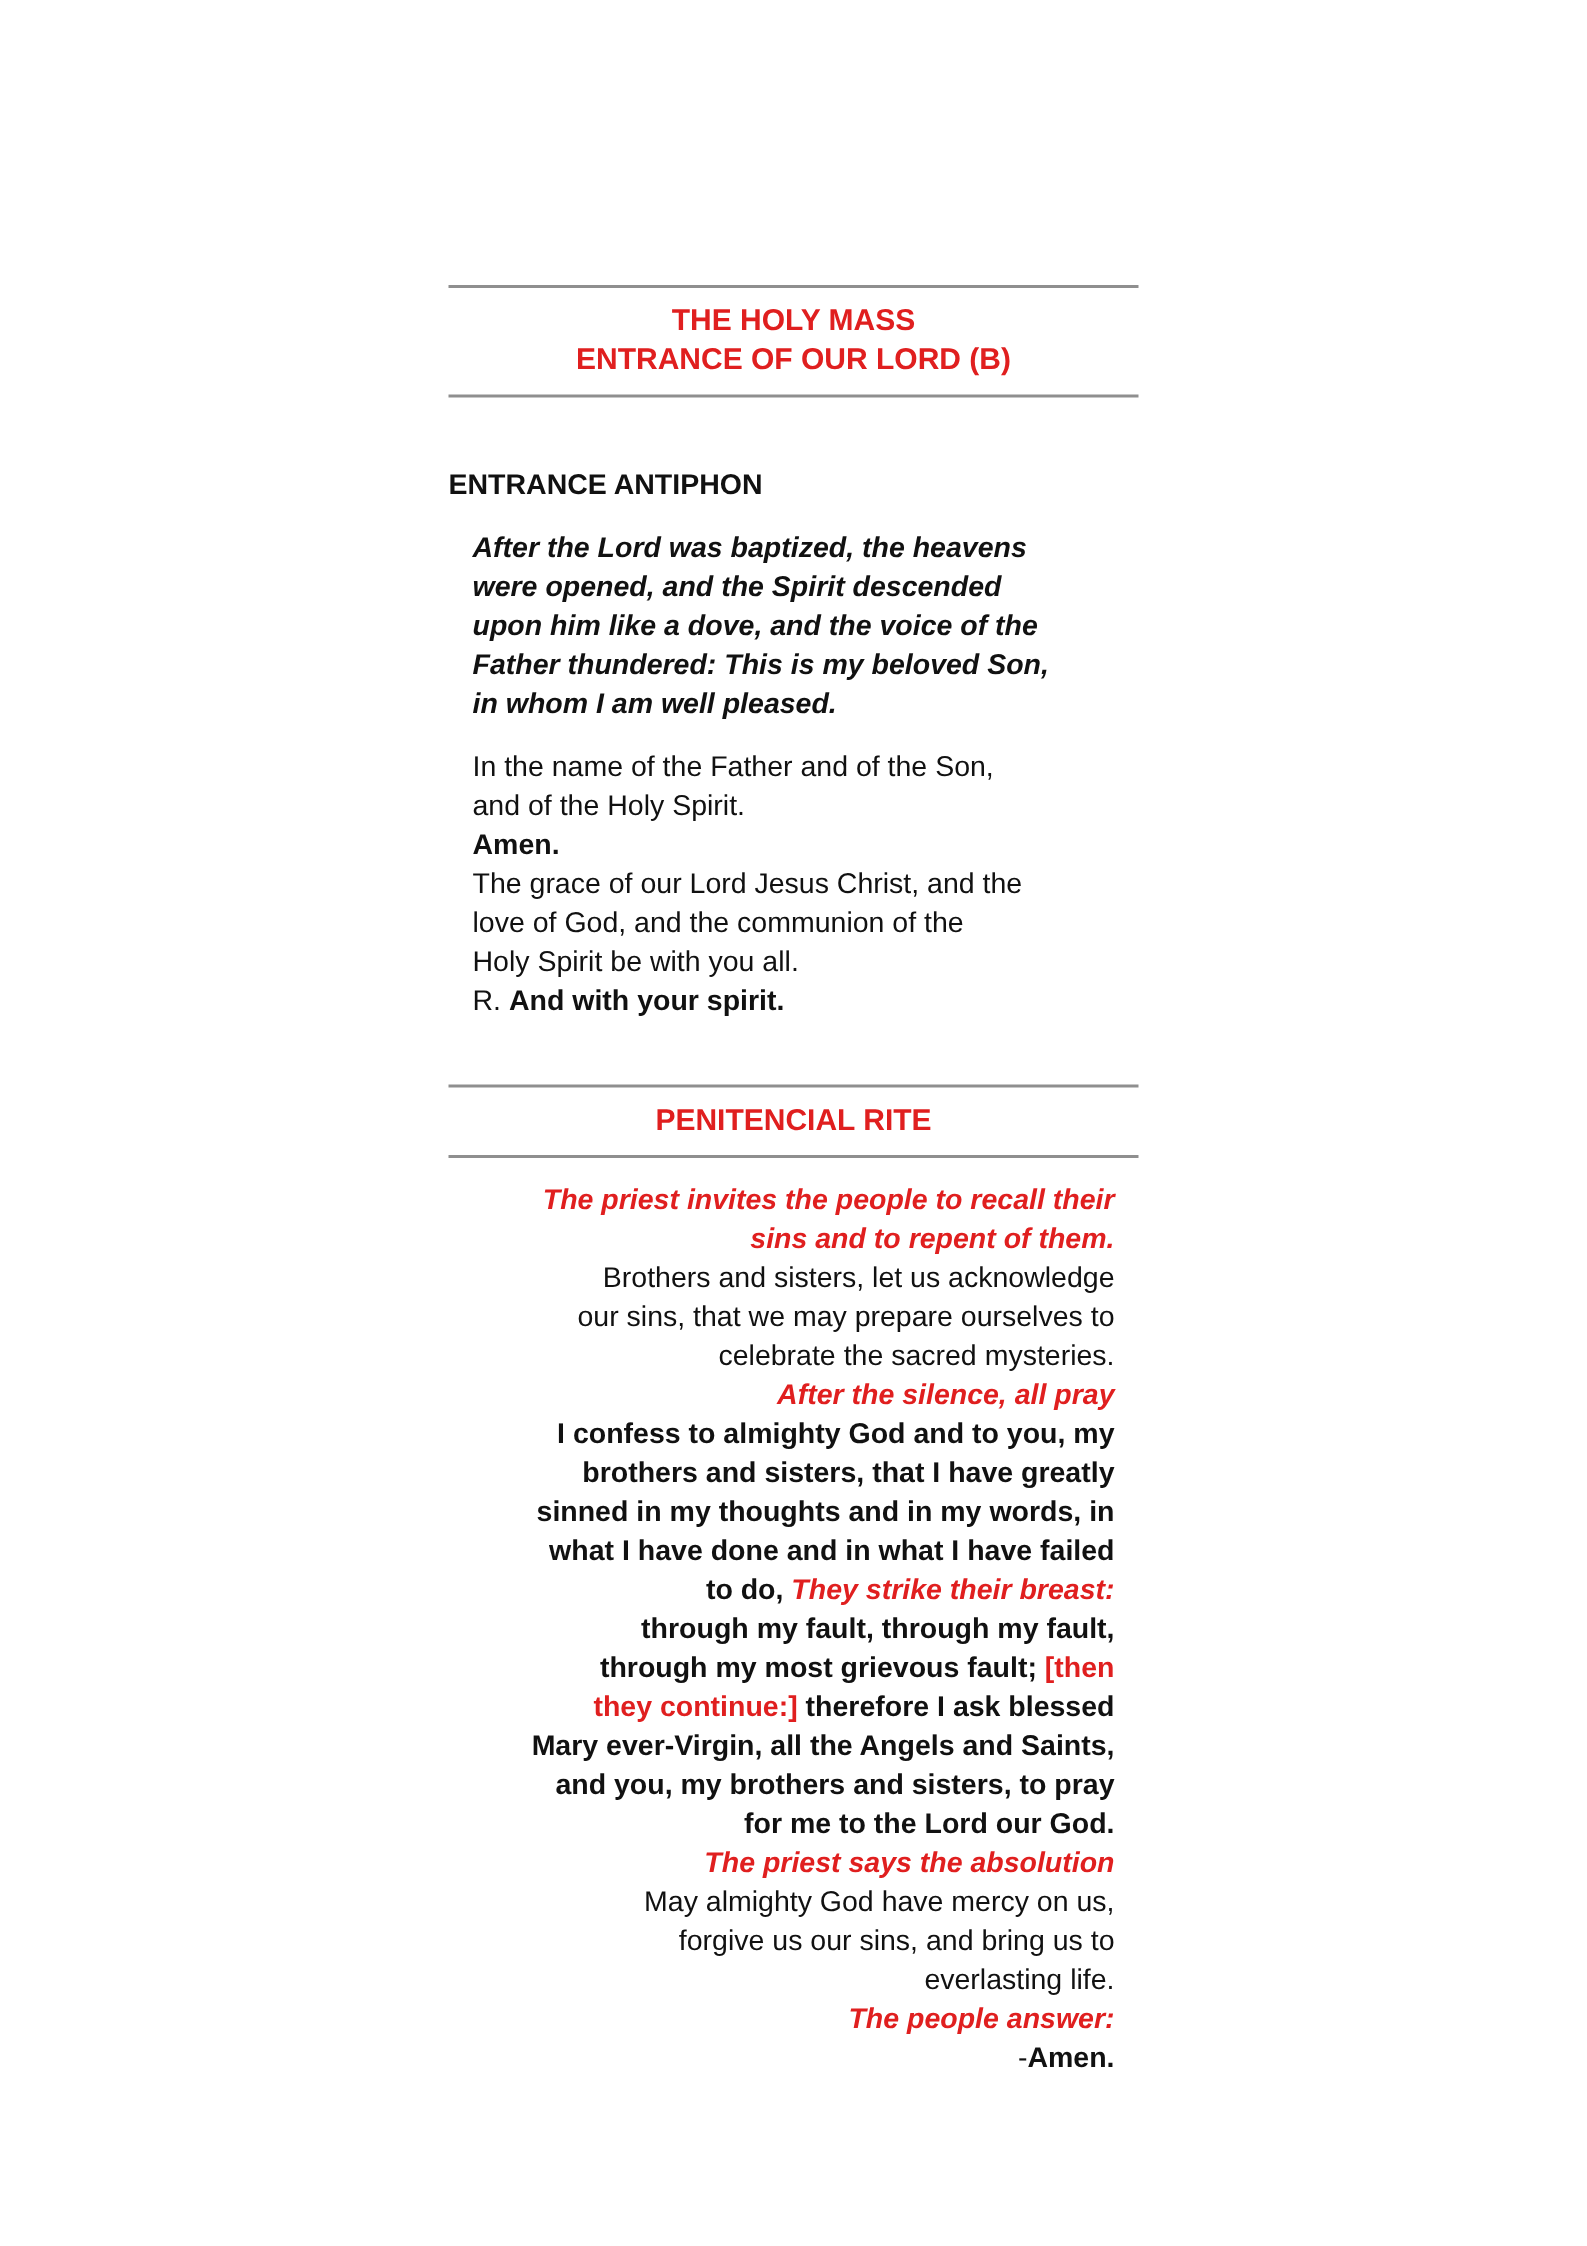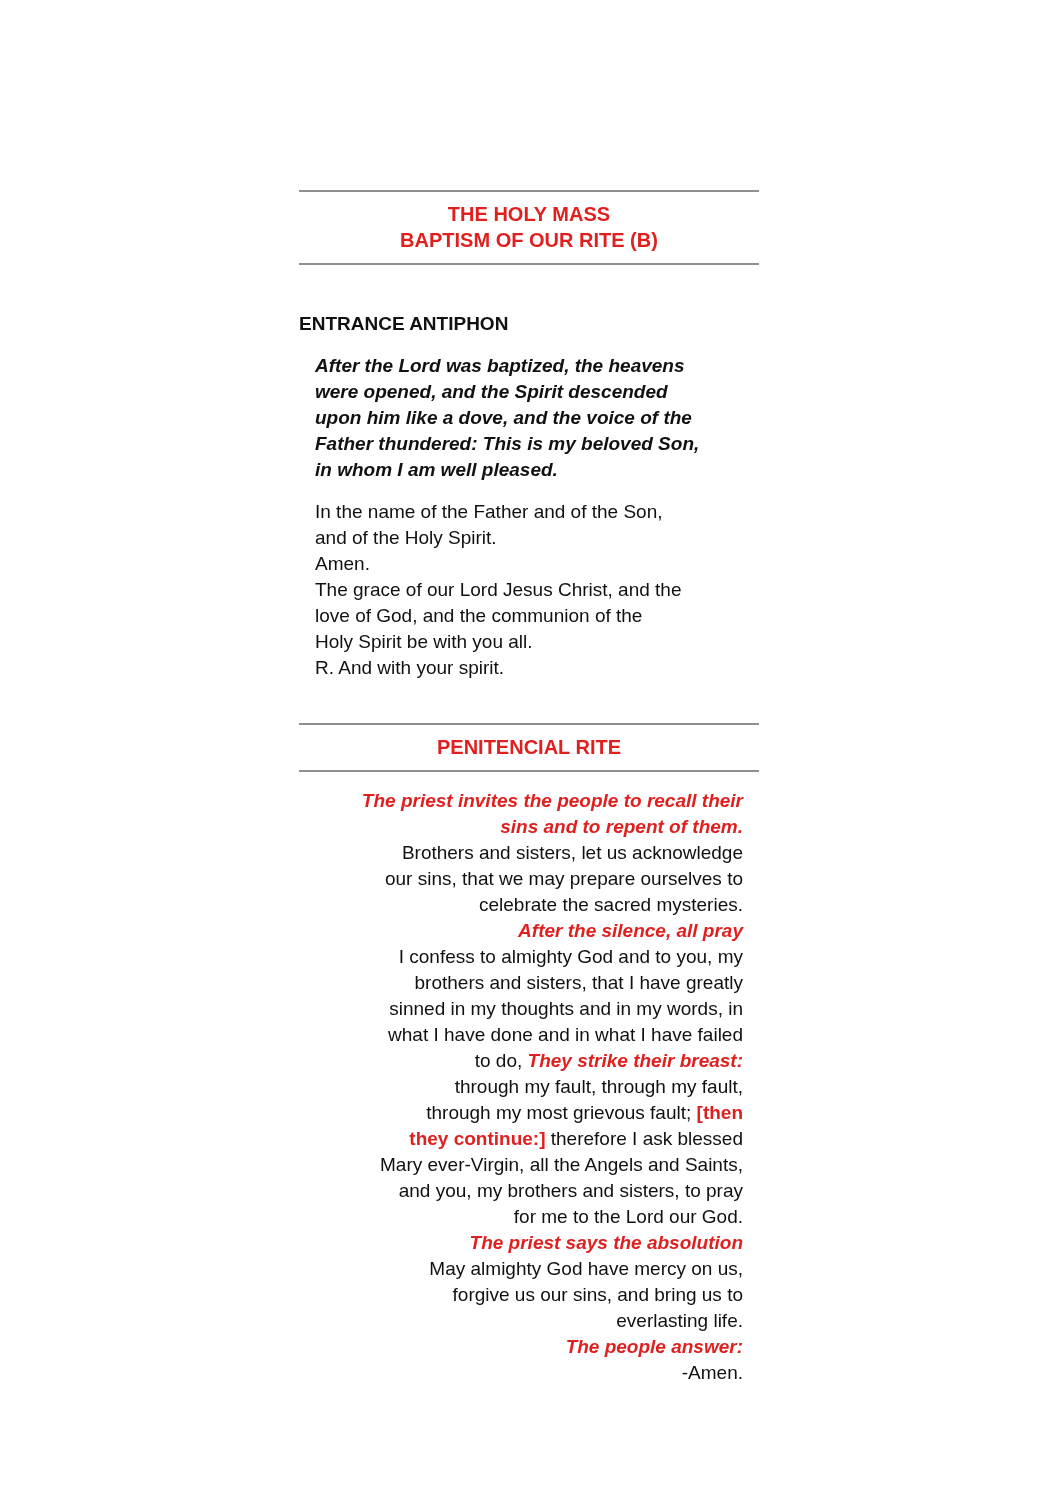--- a/index.html
+++ b/index.html
@@ -62,21 +62,21 @@
   }
   .penitential-banner{
     margin-top:42px;
   }
   .penitential-body{
     margin-top:17px;
     text-align:right;
   }
   
   .seg-regular{font-weight:400;font-style:normal;color:var(--text-black);}
-  .seg-bold{font-weight:400;font-style:normal;color:var(--text-black);}
+  .seg-bold{font-weight:700;font-style:normal;color:var(--text-black);}
   .seg-bold-italic{font-weight:700;font-style:italic;color:var(--text-black);}
   .seg-rubric{font-weight:700;font-style:italic;color:var(--accent-red);}
   .seg-red-bold{font-weight:700;font-style:normal;color:var(--accent-red);}
   .footer{
     position:absolute;
     top:1413px;
     left:50%;
     transform:translateX(-50%);
     width:460px;
     text-align:center;
@@ -99,21 +99,21 @@
 </head>
 <body>
 
 <div class="page">
   <div class="content">
 
     <div class="banner">
       <div class="divider"></div>
       <div class="banner-inner">
         <div class="banner-title">THE HOLY MASS</div>
-        <div class="banner-title">BAPTISM OF OUR RITE (B)</div>
+        <div class="banner-title">ENTRANCE OF OUR LORD (B)</div>
       </div>
       <div class="divider"></div>
     </div>
 
     <h2 class="section-heading">ENTRANCE ANTIPHON</h2>
 
     <p class="block antiphon"><span class="seg-bold-italic">After the Lord was baptized, the heavens</span><br><span class="seg-bold-italic">were opened, and the Spirit descended</span><br><span class="seg-bold-italic">upon him like a dove, and the voice of the</span><br><span class="seg-bold-italic">Father thundered: This is my beloved Son,</span><br><span class="seg-bold-italic">in whom I am well pleased.</span></p>
 
     <p class="block greeting"><span class="seg-regular">In the name of the Father and of the Son,</span><br><span class="seg-regular">and of the Holy Spirit.</span><br><span class="seg-bold">Amen.</span><br><span class="seg-regular">The grace of our Lord Jesus Christ, and the</span><br><span class="seg-regular">love of God, and the communion of the</span><br><span class="seg-regular">Holy Spirit be with you all.</span><br><span class="seg-regular">R. </span><span class="seg-bold">And with your spirit.</span></p>
 

